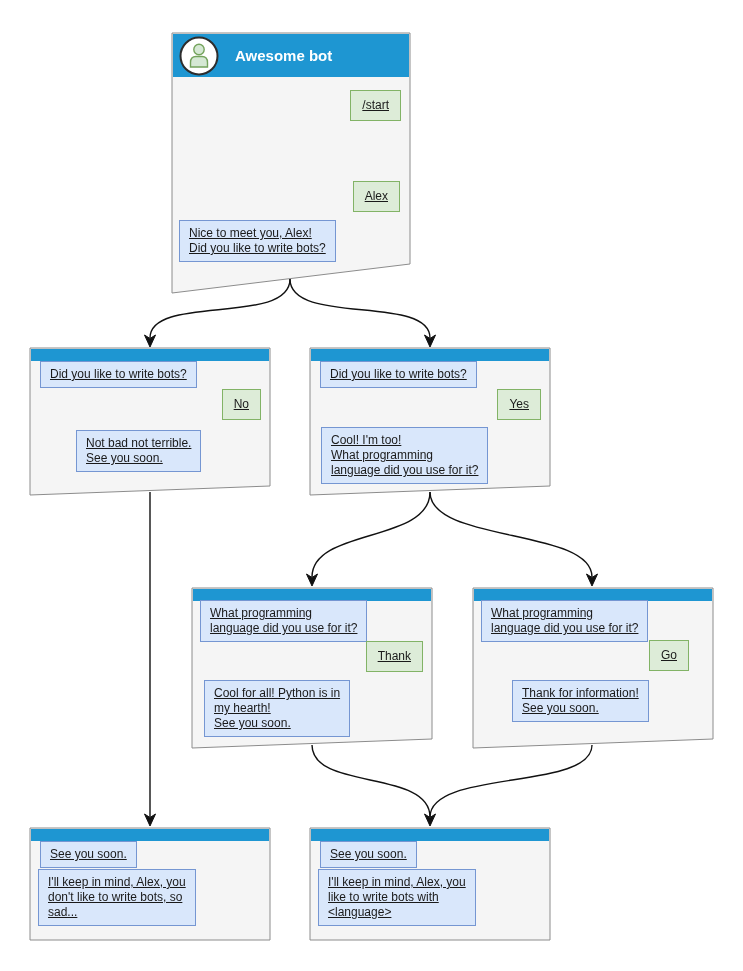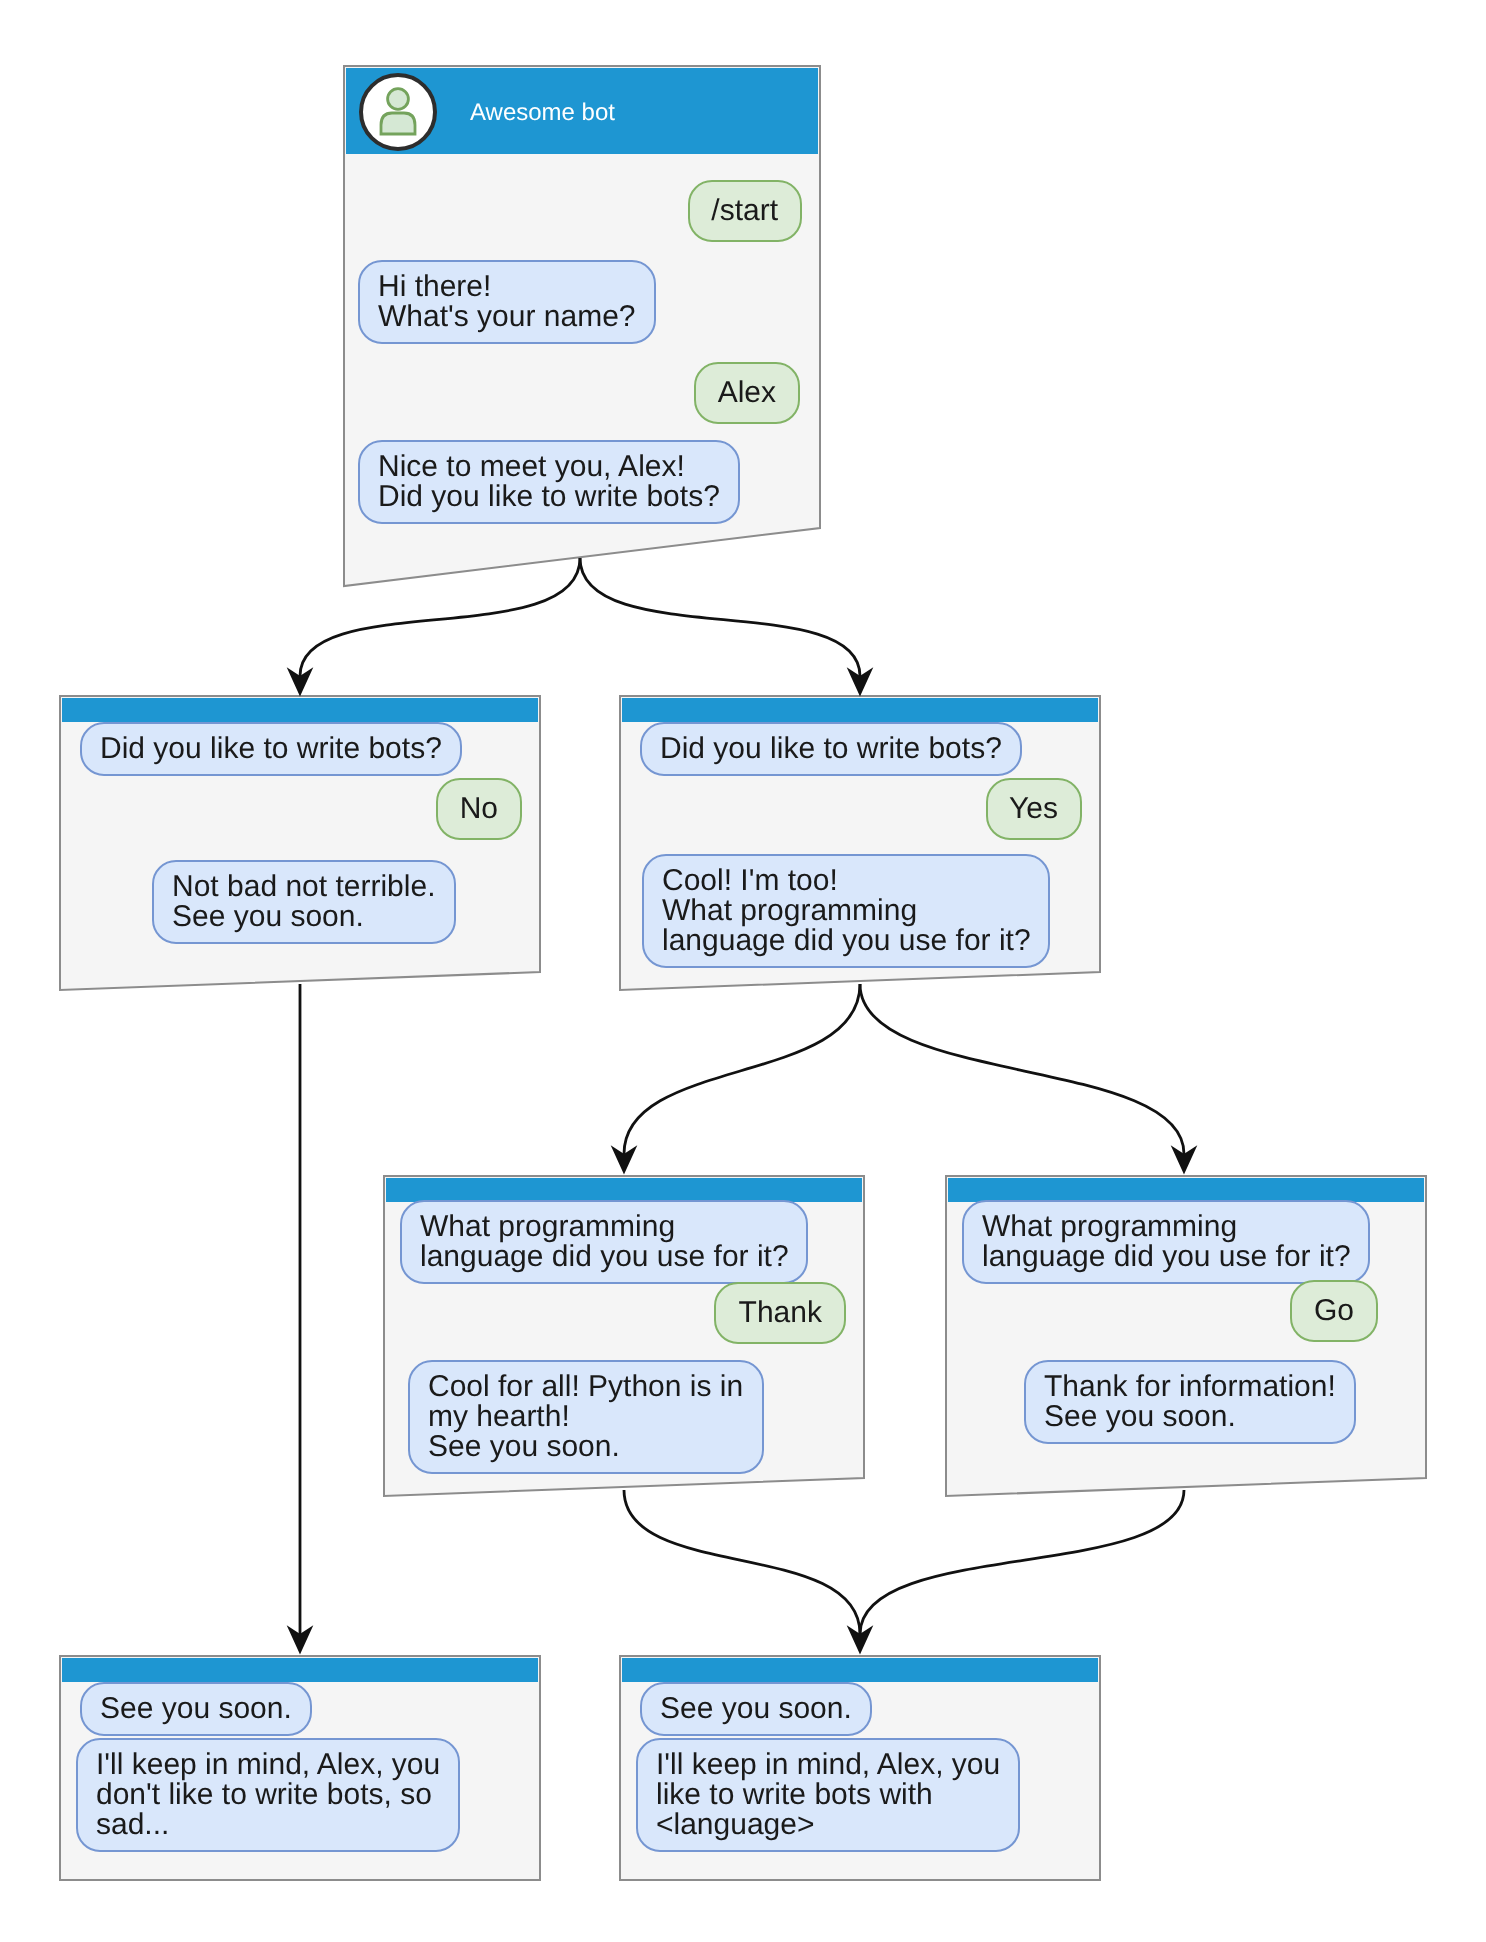--- a/index.html
+++ b/index.html
@@ -17,22 +17,22 @@
   html,body{margin:0;padding:0;background:#ffffff;}
   body{font-family:"Liberation Sans",sans-serif;}
   .canvas{position:relative;width:743px;height:971px;overflow:hidden;}
   .layer{position:absolute;left:0;top:0;}
   .cardshape{fill:var(--card-fill);stroke:var(--card-border);stroke-width:1;}
   .edge{fill:none;stroke:var(--arrow-color);stroke-width:1.4;}
   .arrowhead{fill:var(--arrow-color);stroke:var(--arrow-color);}
   .node{position:absolute;}
   .strip{position:absolute;background:var(--header-blue);}
   .root-header{position:absolute;left:173px;top:34px;width:236px;height:43px;background:var(--header-blue);display:flex;align-items:center;gap:16px;padding-left:6px;box-sizing:border-box;}
-  .root-title{color:var(--title-color);font-size:12px;font-weight:normal;}
-  .bubble{position:absolute;font-size:15px;line-height:15px;color:var(--text-color);white-space:pre-line;border-radius:12px;box-sizing:border-box;}
+  .root-title{color:var(--title-color);font-size:15px;font-weight:bold;}
+  .bubble{position:absolute;font-size:12px;line-height:15px;color:var(--text-color);white-space:pre-line;border-radius:0;box-sizing:border-box;text-decoration:underline;}
   .blue{background:var(--bubble-blue-fill);border:1px solid var(--bubble-blue-border);padding:5px 9px;}
   .green{background:var(--bubble-green-fill);border:1px solid var(--bubble-green-border);padding:7px 11px;}
 </style>
 </head>
 <body>
 
 <div class="canvas">
 
   <svg class="layer" width="743" height="971" viewBox="0 0 743 971">
     <g>
@@ -79,22 +79,20 @@
     <svg width="40" height="40" viewBox="0 0 40 40">
       <circle cx="20" cy="20" r="18.5" fill="#ffffff" stroke="#2d2d2d" stroke-width="2"></circle>
       <circle cx="20" cy="13.5" r="5.2" fill="#d5e8d4" stroke="#74a35c" stroke-width="1.4"></circle>
       <path d="M11.5,31 L11.5,26.5 Q11.5,20.5 17,20.5 L23,20.5 Q28.5,20.5 28.5,26.5 L28.5,31 Z" fill="#d5e8d4" stroke="#74a35c" stroke-width="1.4"></path>
     </svg>
     <span class="root-title">Awesome bot</span>
   </div>
 
   <div class="node" style="left:172px;top:33px;width:238px;height:260px;">
     <div class="bubble green" style="top:57px;right:9px;">/start</div>
-    <div class="bubble blue" style="top:97px;left:7px;">Hi there!
-What's your name?</div>
     <div class="bubble green" style="top:148px;right:10px;">Alex</div>
     <div class="bubble blue" style="top:187px;left:7px;">Nice to meet you, Alex!
 Did you like to write bots?</div>
   </div>
 
   <div class="strip" style="left:31px;top:349px;width:238px;height:12px;"></div>
   <div class="node" style="left:30px;top:348px;width:240px;height:147px;">
     <div class="bubble blue" style="top:13px;left:10px;">Did you like to write bots?</div>
     <div class="bubble green" style="top:41px;right:9px;">No</div>
     <div class="bubble blue" style="top:82px;left:11px;margin-left:35px;">Not bad not terrible.

